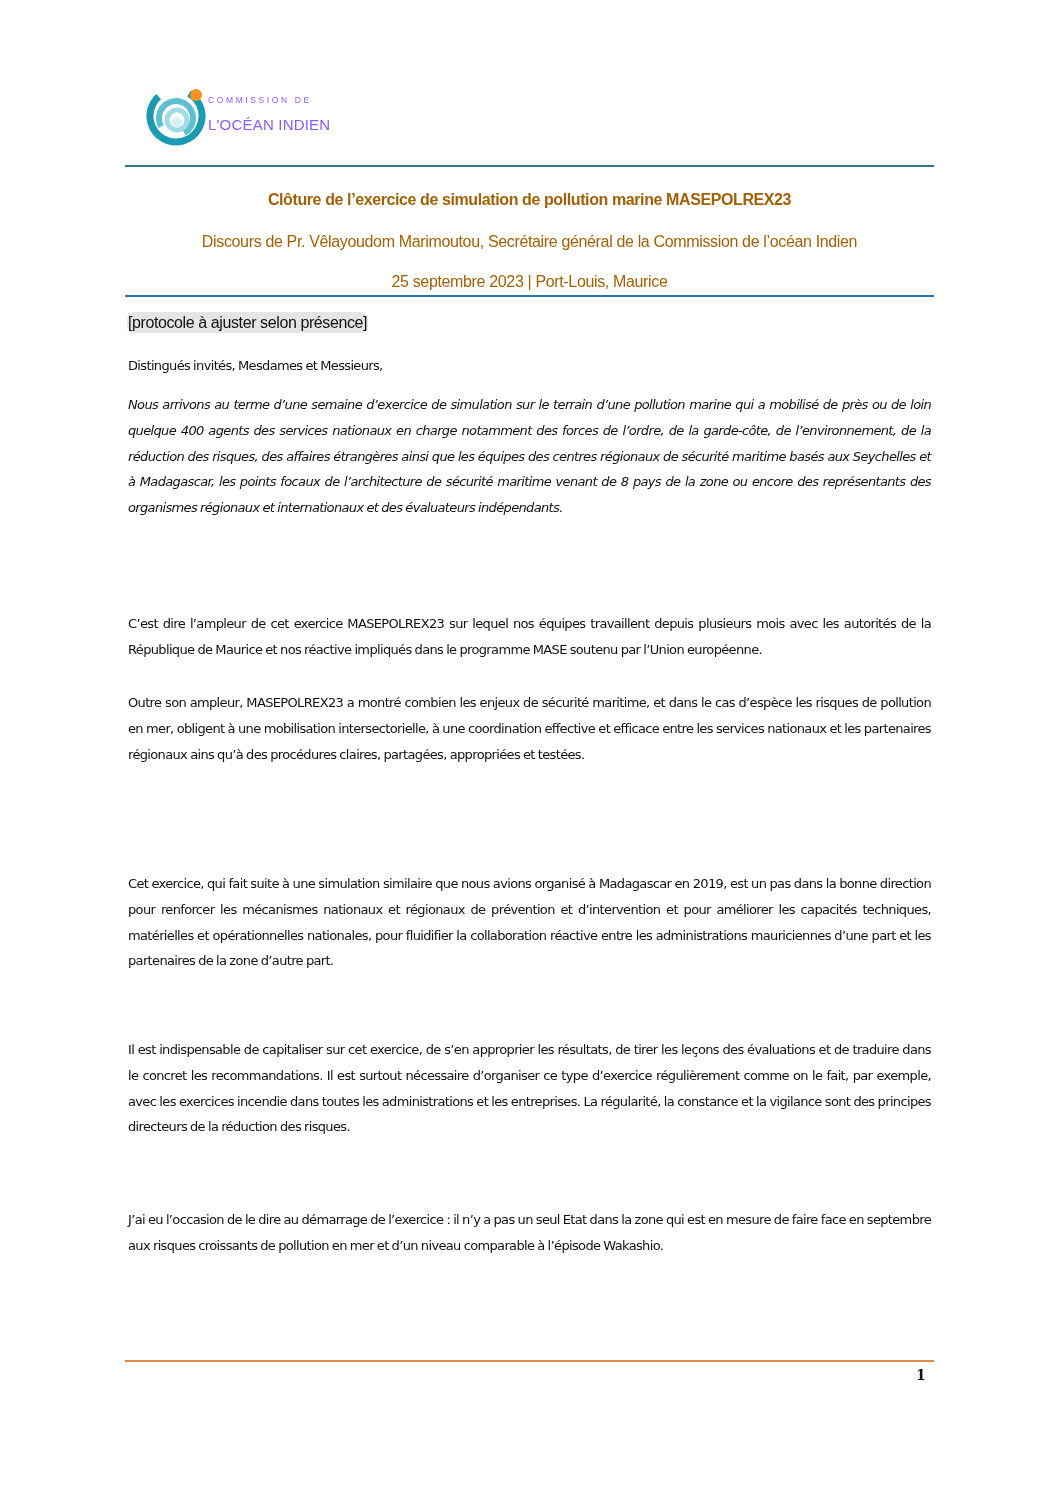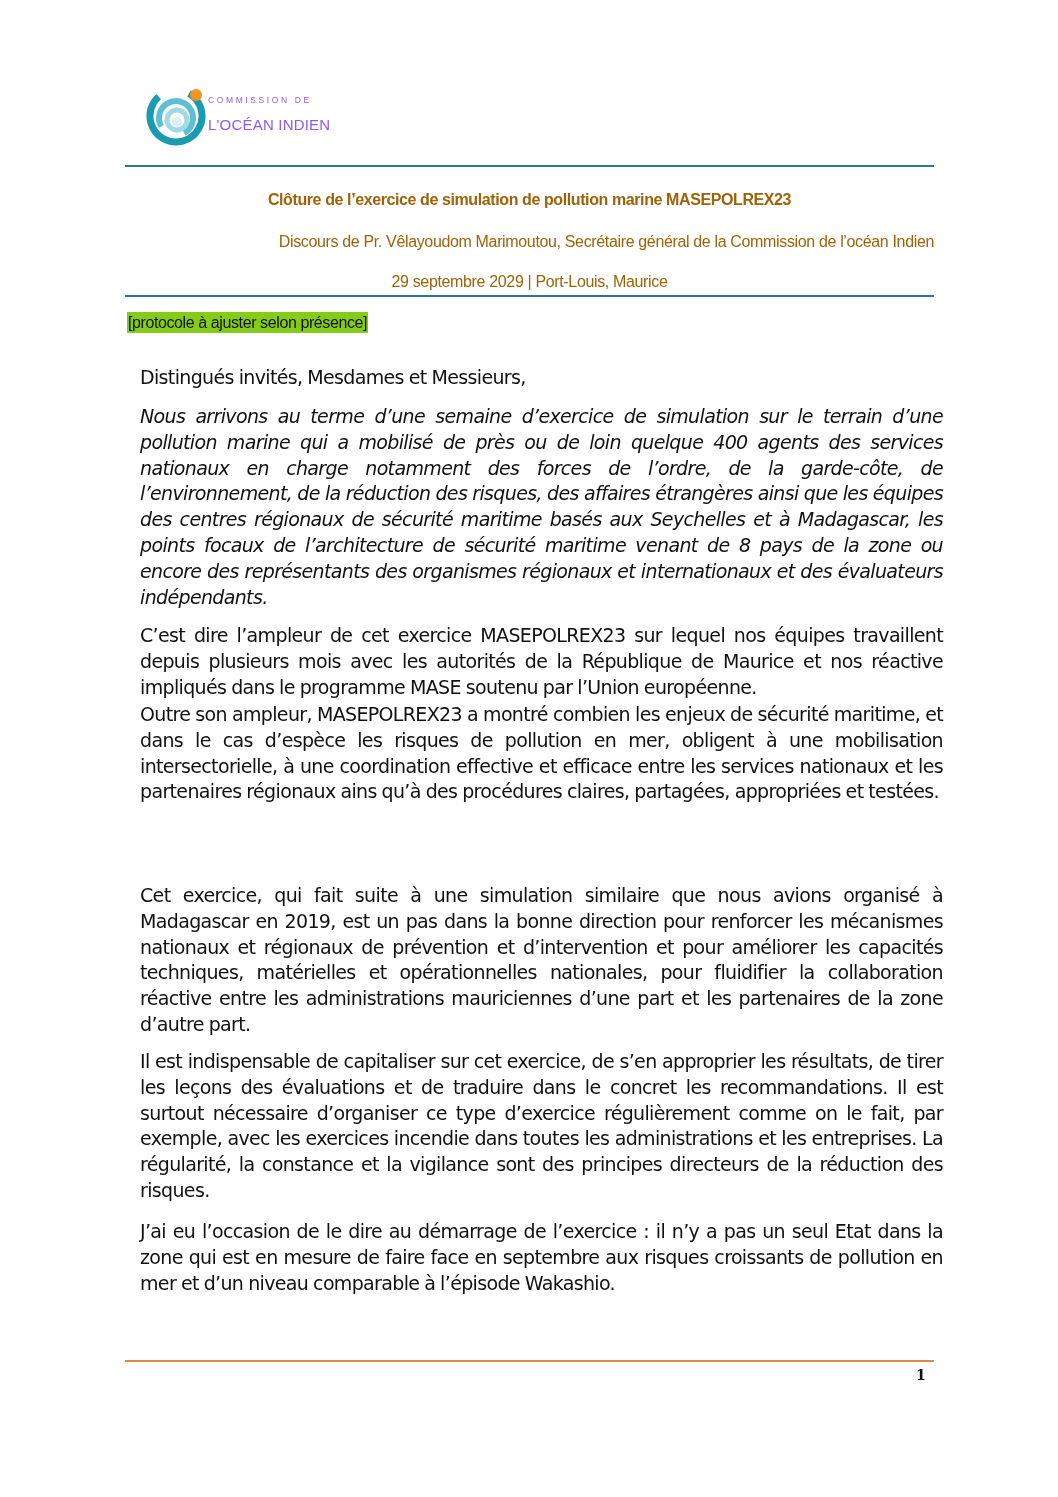--- a/index.html
+++ b/index.html
@@ -7,24 +7,24 @@
     .logo { position: absolute; left: 146px; top: 80px; width: 200px; height: 70px; }
     .logo-mark { position: absolute; left: 0; top: 0; width: 68px; height: 68px; }
     .logo-text { position: absolute; left: 62px; top: 16px; color: #8b5cf6; font-family: "Liberation Sans", sans-serif; line-height: 1; }
     .logo-line1 { font-size: 8.5px; letter-spacing: 2.6px; display: block; }
     .logo-line2 { font-size: 15px; letter-spacing: 0.2px; display: block; margin-top: 12px; }
     .rule-top { position: absolute; left: 125px; width: 809px; top: 165px; height: 2px; background: #2e7590; }
     .rule-mid { position: absolute; left: 125px; width: 809px; top: 295px; height: 2px; background: #2e6fae; }
     .rule-bottom { position: absolute; left: 125px; width: 809px; top: 1360px; height: 2px; background: #e08a48; }
     .head { position: absolute; left: 125px; width: 809px; text-align: center; font-family: "Liberation Sans Narrow", "Liberation Sans", sans-serif; font-size: 16px; line-height: 20px; color: #a16207; }
     .head-title { top: 190px; font-weight: bold; letter-spacing: -0.4px; }
-    .head-sub { top: 232px; letter-spacing: -0.35px; text-align: right; }
+    .head-sub { top: 232px; letter-spacing: -0.35px; }
     .head-date { top: 272px; letter-spacing: -0.35px; }
-    .protocol { position: absolute; left: 127px; top: 312px; background: #84cc16; font-family: "Liberation Sans Narrow", "Liberation Sans", sans-serif; font-size: 16px; line-height: 21px; letter-spacing: -0.4px; padding: 0 1px; }
-    .body-text { position: absolute; left: 128px; width: 803px; font-family: "DejaVu Sans", sans-serif; font-size: 19px; line-height: 25.8px; text-align: justify; letter-spacing: -0.65px; word-spacing: -0.5px; margin: 12px; color: #111; }
+    .protocol { position: absolute; left: 127px; top: 312px; background: #e5e5e5; font-family: "Liberation Sans Narrow", "Liberation Sans", sans-serif; font-size: 16px; line-height: 21px; letter-spacing: -0.4px; padding: 0 1px; border-radius: 7px; }
+    .body-text { position: absolute; left: 128px; width: 803px; font-family: "DejaVu Sans", sans-serif; font-size: 13px; line-height: 25.8px; text-align: justify; letter-spacing: -0.65px; word-spacing: -0.5px; margin: 0; color: #111; }
     .p0 { top: 353px; }
     .p1 { top: 392px; font-style: italic; }
     .p2 { top: 611px; }
     .p3 { top: 690px; }
     .p4 { top: 871px; }
     .p5 { top: 1037px; }
     .p6 { top: 1207px; }
     .page-num { position: absolute; left: 916px; top: 1367px; font-family: "DejaVu Serif", serif; font-weight: bold; font-size: 14px; }
   </style>
 </head>
@@ -41,21 +41,21 @@
   <div class="logo-text">
     <span class="logo-line1">COMMISSION DE</span>
     <span class="logo-line2">L'OCÉAN INDIEN</span>
   </div>
 </div>
 
 <div class="rule-top"></div>
 
 <div class="head head-title">Clôture de l’exercice de simulation de pollution marine MASEPOLREX23</div>
 <div class="head head-sub">Discours de Pr. Vêlayoudom Marimoutou, Secrétaire général de la Commission de l’océan Indien</div>
-<div class="head head-date">29 septembre 2029 | Port-Louis, Maurice</div>
+<div class="head head-date">25 septembre 2023 | Port-Louis, Maurice</div>
 
 <div class="rule-mid"></div>
 
 <span class="protocol">[protocole à ajuster selon présence]</span>
 
 <p class="body-text p0">Distingués invités, Mesdames et Messieurs,</p>
 <p class="body-text p1">Nous arrivons au terme d’une semaine d’exercice de simulation sur le terrain d’une pollution marine qui a mobilisé de près ou de loin quelque 400 agents des services nationaux en charge notamment des forces de l’ordre, de la garde-côte, de l’environnement, de la réduction des risques, des affaires étrangères ainsi que les équipes des centres régionaux de sécurité maritime basés aux Seychelles et à Madagascar, les points focaux de l’architecture de sécurité maritime venant de 8 pays de la zone ou encore des représentants des organismes régionaux et internationaux et des évaluateurs indépendants.</p>
 <p class="body-text p2">C’est dire l’ampleur de cet exercice MASEPOLREX23 sur lequel nos équipes travaillent depuis plusieurs mois avec les autorités de la République de Maurice et nos réactive impliqués dans le programme MASE soutenu par l’Union européenne.</p>
 <p class="body-text p3">Outre son ampleur, MASEPOLREX23 a montré combien les enjeux de sécurité maritime, et dans le cas d’espèce les risques de pollution en mer, obligent à une mobilisation intersectorielle, à une coordination effective et efficace entre les services nationaux et les partenaires régionaux ains qu’à des procédures claires, partagées, appropriées et testées.</p>
 <p class="body-text p4">Cet exercice, qui fait suite à une simulation similaire que nous avions organisé à Madagascar en 2019, est un pas dans la bonne direction pour renforcer les mécanismes nationaux et régionaux de prévention et d’intervention et pour améliorer les capacités techniques, matérielles et opérationnelles nationales, pour fluidifier la collaboration réactive entre les administrations mauriciennes d’une part et les partenaires de la zone d’autre part.</p>

